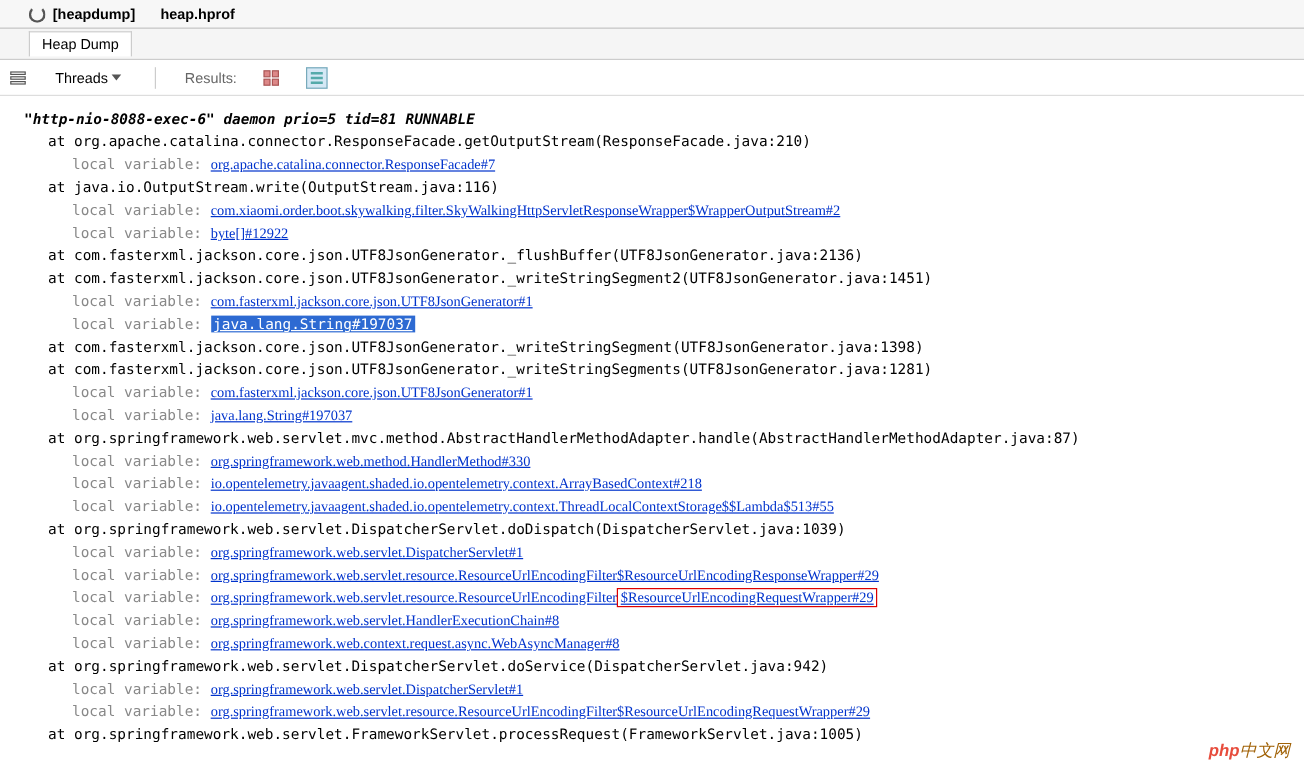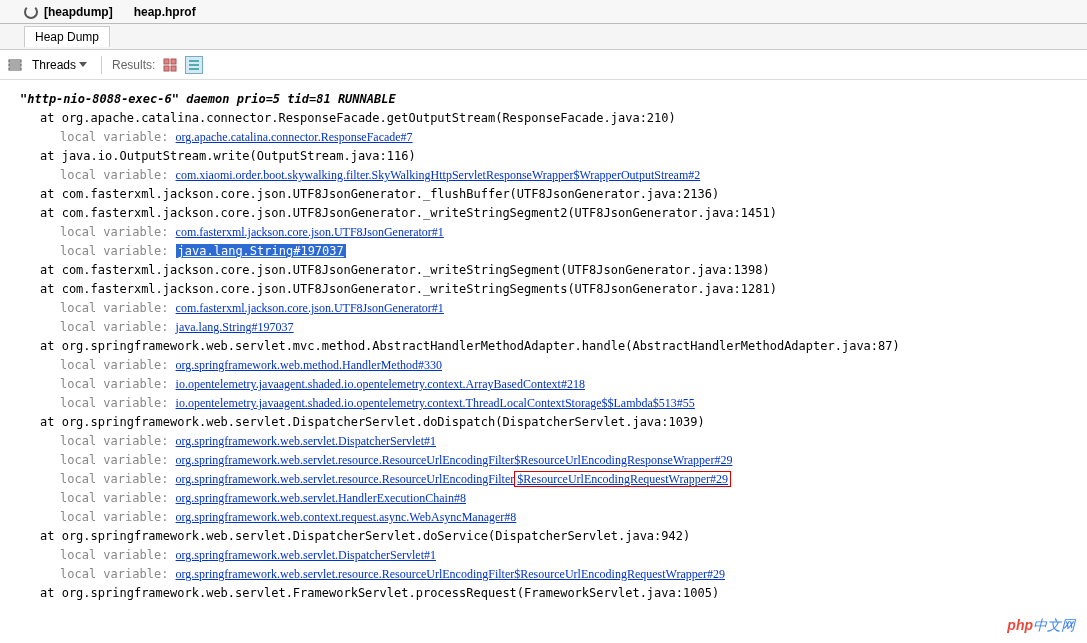--- a/index.html
+++ b/index.html
@@ -2,38 +2,38 @@
 <html><head>
   <meta charset="utf-8">
   <style>
     * { box-sizing: border-box; margin: 0; padding: 0; }
     body { font-family: "Microsoft YaHei", "SimSun", Arial, sans-serif; font-size: 12px; background: #fff; color: #000; width: 1087px; height: 643px; overflow: hidden; }
     .title-bar { display: flex; align-items: center; padding: 4px 24px; border-bottom: 1px solid #bbb; background: #f7f7f7; height: 24px; }
     .title-icon { width: 14px; height: 14px; border-radius: 50%; border: 2px solid #555; border-top-color: transparent; margin-right: 6px; }
     .title-bold { font-weight: bold; }
     .tab-bar { background: #f5f5f5; border-bottom: 1px solid #ccc; padding: 4px 24px; height: 26px; display: flex; align-items: center; }
     .tab { background: #fff; border: 1px solid #ccc; border-bottom: none; padding: 3px 10px; font-size: 12px; }
-    .toolbar { display: flex; align-items: center; padding: 4px 8px; border-bottom: 1px solid #ddd; height: 30px; gap: 6px; }
+    .toolbar { display: flex; align-items: center; padding: 4px 8px; border-bottom: 1px solid #ddd; height: 30px; gap: 20px; }
     .tb-icon { width: 14px; height: 14px; display: inline-flex; align-items: center; justify-content: center; }
     .tb-dropdown { display: flex; align-items: center; gap: 3px; padding: 2px 4px; cursor: pointer; }
     .tb-sep { width: 1px; height: 18px; background: #ccc; margin: 0 4px; }
     .results-label { color: #666; }
     .view-btn { width: 18px; height: 18px; border: 1px solid transparent; display: flex; align-items: center; justify-content: center; cursor: pointer; }
     .view-btn.active { border: 1px solid #7ab; background: #d5e8f5; }
     .content { padding: 10px 8px 10px 20px; font-family: "NSimSun", "SimSun", monospace; font-size: 12px; line-height: 19px; overflow: auto; height: 563px; }
     .thread-header { font-weight: bold; font-style: italic; }
     .frame { padding-left: 20px; }
     .local { padding-left: 40px; color: #888; }
     .local-label { color: #888; margin-top: 36px; }
     .link { color: #0033cc; text-decoration: underline; cursor: pointer; font-family: Liberation Serif, serif; }
     .highlighted { background: #2d6ad2; color: #fff; padding: 0 2px; text-decoration: underline; }
     .red-box { border: 1px solid #d00; padding: 0 2px; }
     .watermark { position: fixed; right: 12px; bottom: 8px; font-size: 14px; color: #ccc; font-style: italic; }
     .watermark .php-red { color: #e74c3c; font-weight: bold; }
-    .watermark .cn { color: #3b82f6; }
+    .watermark .cn { color: #a16207; }
     .caret-down { display: inline-block; width: 0; height: 0; border-left: 4px solid transparent; border-right: 4px solid transparent; border-top: 5px solid #555; }
     svg.list-ico rect { stroke: #555; fill: none; }
     svg.grid-ico rect { fill: #d88; stroke: #a55; }
     svg.line-ico line { stroke: #5aa; stroke-width: 2; }
   </style>
 </head>
 <body>
 
 <div class="title-bar">
   <span class="title-icon"></span>
@@ -75,20 +75,21 @@
       </svg>
   </span>
 </div>
 
 <div class="content" id="content">
     <div class="thread-header">"http-nio-8088-exec-6" daemon prio=5 tid=81 RUNNABLE</div>
     <div class="frame">at org.apache.catalina.connector.ResponseFacade.getOutputStream(ResponseFacade.java:210)</div>
     <div class="local"><span class="local-label">local variable: </span><span class="link">org.apache.catalina.connector.ResponseFacade#7</span></div>
     <div class="frame">at java.io.OutputStream.write(OutputStream.java:116)</div>
     <div class="local"><span class="local-label">local variable: </span><span class="link">com.xiaomi.order.boot.skywalking.filter.SkyWalkingHttpServletResponseWrapper$WrapperOutputStream#2</span></div>
+    <div class="local"><span class="local-label">local variable: </span><span class="link">byte[]#12922</span></div>
     <div class="frame">at com.fasterxml.jackson.core.json.UTF8JsonGenerator._flushBuffer(UTF8JsonGenerator.java:2136)</div>
     <div class="frame">at com.fasterxml.jackson.core.json.UTF8JsonGenerator._writeStringSegment2(UTF8JsonGenerator.java:1451)</div>
     <div class="local"><span class="local-label">local variable: </span><span class="link">com.fasterxml.jackson.core.json.UTF8JsonGenerator#1</span></div>
     <div class="local"><span class="local-label">local variable: </span><span class="highlighted">java.lang.String#197037</span></div>
     <div class="frame">at com.fasterxml.jackson.core.json.UTF8JsonGenerator._writeStringSegment(UTF8JsonGenerator.java:1398)</div>
     <div class="frame">at com.fasterxml.jackson.core.json.UTF8JsonGenerator._writeStringSegments(UTF8JsonGenerator.java:1281)</div>
     <div class="local"><span class="local-label">local variable: </span><span class="link">com.fasterxml.jackson.core.json.UTF8JsonGenerator#1</span></div>
     <div class="local"><span class="local-label">local variable: </span><span class="link">java.lang.String#197037</span></div>
     <div class="frame">at org.springframework.web.servlet.mvc.method.AbstractHandlerMethodAdapter.handle(AbstractHandlerMethodAdapter.java:87)</div>
     <div class="local"><span class="local-label">local variable: </span><span class="link">org.springframework.web.method.HandlerMethod#330</span></div>

